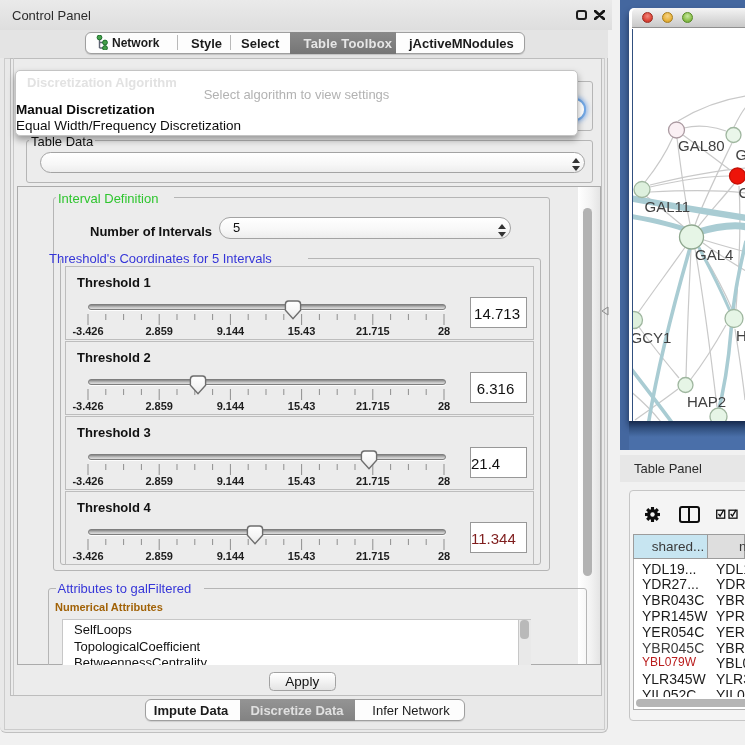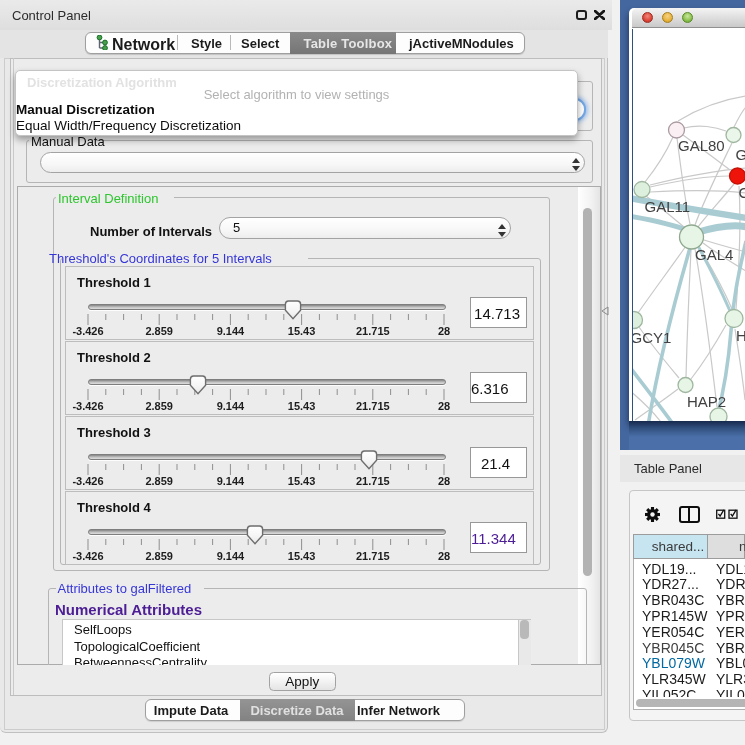--- a/index.html
+++ b/index.html
@@ -30,42 +30,42 @@
 
 
 <div class="abs" style="left:0;top:30px;width:608px;height:28px;background:#e4e4e4"></div>
 <div class="abs" style="left:85px;top:31.5px;width:440px;height:22px;background:#fdfdfd;border:1px solid #9f9f9f;border-radius:6px;box-shadow:0 1px 1px rgba(0,0,0,.15)"></div>
 <svg class="abs" style="left:95px;top:35px;width:14px;height:15px" viewBox="0 0 14 15">
 <path d="M4.5 3 L4.5 13 M4.5 7.5 L9 7.5 M4.5 13 L9 13" stroke="#5d6372" stroke-width="1.4" fill="none"></path>
 <circle cx="4.5" cy="2.5" r="2.4" fill="#44a049" stroke="#1d6e2c"></circle>
 <circle cx="10" cy="7.5" r="2.4" fill="#44a049" stroke="#1d6e2c"></circle>
 <circle cx="10" cy="13" r="2.4" fill="#44a049" stroke="#1d6e2c"></circle>
 </svg>
-<div class="abs" style="left:112px;top:35.5px;font-size:16px;font-weight:bold;color:#1b1b1b">Network</div>
+<div class="abs" style="left:112px;top:35.5px;font-size:12px;font-weight:bold;color:#1b1b1b">Network</div>
 <div class="abs" style="left:177px;top:35px;width:1px;height:15px;background:#b9b9b9"></div>
 <div class="abs" style="left:191px;top:35.5px;font-size:13px;font-weight:bold;color:#1b1b1b">Style</div>
 <div class="abs" style="left:230px;top:35px;width:1px;height:15px;background:#b9b9b9"></div>
 <div class="abs" style="left:241px;top:35.5px;font-size:13px;font-weight:bold;color:#1b1b1b">Select</div>
 <div class="abs" style="left:290px;top:31.5px;width:106px;height:22px;background:linear-gradient(#8a8a8a,#757575)"></div>
 <div class="abs" style="left:303.5px;top:35.5px;font-size:13px;font-weight:bold;color:#e6e6e6;letter-spacing:.2px">Table Toolbox</div>
 <div class="abs" style="left:409px;top:35.5px;font-size:13px;font-weight:bold;color:#1b1b1b">jActiveMNodules</div>
 
 
 <div class="abs" style="left:3.5px;top:57.5px;width:601px;height:672px;border:1px solid #cccccc"></div>
 <div class="abs" style="left:9.5px;top:57.5px;width:592px;height:638px;border:1px solid #bdbdbd;background:#ececec"></div>
 
 <div class="abs" style="left:13px;top:58px;width:1px;height:637px;background:#c9c9c9"></div>
 
 <div class="abs" style="left:26px;top:81px;width:566.5px;height:50px;border:1px solid #b5b5b5;border-radius:3px"></div>
 <div class="abs" style="left:560px;top:98px;width:26px;height:22.5px;border-radius:11px;background:#fff;border:2px solid #72a7e4;box-shadow:0 0 4px 1.5px rgba(100,155,230,.65)"></div>
 
 
 <div class="abs" style="left:26px;top:140px;width:566.5px;height:43px;border:1px solid #b5b5b5;border-radius:3px"></div>
 <div class="abs" style="left:29px;top:133.5px;width:66px;height:14px;background:#ececec"></div>
-<div class="abs" style="left:31px;top:133.5px;font-size:13px;color:#111">Manual Data</div>
+<div class="abs" style="left:31px;top:133.5px;font-size:13px;color:#111">Table Data</div>
 <div class="abs" style="left:40px;top:151.5px;width:544.5px;height:21.5px;border-radius:11px;border:1px solid #a3a3a3;background:linear-gradient(#ffffff,#f7f7f7 60%,#ededed)"></div>
 <svg class="abs" style="left:571px;top:158px;width:10px;height:13px" viewBox="0 0 10 13">
 <path d="M5 0 L9 5 L1 5 Z" fill="#333"></path>
       <path d="M5 13 L9 8 L1 8 Z" fill="#333"></path>
 </svg>
 
 
 <div class="abs" style="left:16.5px;top:186px;width:584px;height:479px;border:1px solid #ababab;background:#ececec"></div>
 
 <div class="abs" style="left:577.5px;top:187px;width:22.5px;height:477px;background:linear-gradient(90deg,#ffffff,#f2f2f2 60%,#e4e4e4)"></div>
@@ -145,21 +145,21 @@
       <line x1="372.8" y1="0" x2="372.8" y2="11" stroke="#8f8f8f" stroke-width="1"></line>
       <line x1="390.6" y1="0" x2="390.6" y2="6" stroke="#8f8f8f" stroke-width="1"></line>
       <line x1="408.4" y1="0" x2="408.4" y2="6" stroke="#8f8f8f" stroke-width="1"></line>
       <line x1="426.2" y1="0" x2="426.2" y2="6" stroke="#8f8f8f" stroke-width="1"></line>
       <line x1="444.0" y1="0" x2="444.0" y2="11" stroke="#8f8f8f" stroke-width="1"></line>
     </svg>
 <div style="position:absolute;left:58.0px;top:400.0px;width:60px;text-align:center;font-size:11px;font-weight:bold;color:#1d1d1d">-3.426</div><div style="position:absolute;left:129.2px;top:400.0px;width:60px;text-align:center;font-size:11px;font-weight:bold;color:#1d1d1d">2.859</div><div style="position:absolute;left:200.4px;top:400.0px;width:60px;text-align:center;font-size:11px;font-weight:bold;color:#1d1d1d">9.144</div><div style="position:absolute;left:271.6px;top:400.0px;width:60px;text-align:center;font-size:11px;font-weight:bold;color:#1d1d1d">15.43</div><div style="position:absolute;left:342.8px;top:400.0px;width:60px;text-align:center;font-size:11px;font-weight:bold;color:#1d1d1d">21.715</div><div style="position:absolute;left:414.0px;top:400.0px;width:60px;text-align:center;font-size:11px;font-weight:bold;color:#1d1d1d">28</div>
 <svg style="position:absolute;left:189.3px;top:375.0px;width:18px;height:20px" viewBox="0 0 18 20">
       <path d="M 4.5 1 L 13.5 1 Q 16.6 1 16.6 4.2 L 16.6 10.2 L 9 18.6 L 1.4 10.2 L 1.4 4.2 Q 1.4 1 4.5 1 Z" fill="url(#thumbgrad)" stroke="#6e6e6e" stroke-width="1.4"></path>
     </svg>
-<div style="position:absolute;left:470px;top:371.5px;width:57px;height:31px;border:1px solid #989898;background:#fff;font-size:15px;color:#111;text-align:left;line-height:31px;padding-right:6px;box-sizing:border-box">6.316</div>
+<div style="position:absolute;left:470px;top:371.5px;width:57px;height:31px;border:1px solid #989898;background:#fff;font-size:15px;color:#111;text-align:center;line-height:31px;padding-right:6px;box-sizing:border-box">6.316</div>
 <div style="position:absolute;left:65px;top:415.5px;width:469px;height:74px;border:1px solid #bdbdbd;background:#ececec"></div>
 <div style="position:absolute;left:77px;top:424.5px;font-size:13px;font-weight:bold;color:#111">Threshold 3</div>
 <div style="position:absolute;left:88px;top:454.0px;width:358px;height:5.5px;border-radius:3px;border:1px solid #7e7e7e;background:linear-gradient(#848484,#c2c2c2 55%,#dedede);box-shadow:0 1px 0 rgba(255,255,255,.9)"></div>
 <svg style="position:absolute;left:0;top:464.0px;width:540px;height:12px" viewBox="0 0 540 12">
       <line x1="88.0" y1="0" x2="88.0" y2="11" stroke="#8f8f8f" stroke-width="1"></line>
       <line x1="105.8" y1="0" x2="105.8" y2="6" stroke="#8f8f8f" stroke-width="1"></line>
       <line x1="123.6" y1="0" x2="123.6" y2="6" stroke="#8f8f8f" stroke-width="1"></line>
       <line x1="141.4" y1="0" x2="141.4" y2="6" stroke="#8f8f8f" stroke-width="1"></line>
       <line x1="159.2" y1="0" x2="159.2" y2="11" stroke="#8f8f8f" stroke-width="1"></line>
       <line x1="177.0" y1="0" x2="177.0" y2="6" stroke="#8f8f8f" stroke-width="1"></line>
@@ -176,21 +176,21 @@
       <line x1="372.8" y1="0" x2="372.8" y2="11" stroke="#8f8f8f" stroke-width="1"></line>
       <line x1="390.6" y1="0" x2="390.6" y2="6" stroke="#8f8f8f" stroke-width="1"></line>
       <line x1="408.4" y1="0" x2="408.4" y2="6" stroke="#8f8f8f" stroke-width="1"></line>
       <line x1="426.2" y1="0" x2="426.2" y2="6" stroke="#8f8f8f" stroke-width="1"></line>
       <line x1="444.0" y1="0" x2="444.0" y2="11" stroke="#8f8f8f" stroke-width="1"></line>
     </svg>
 <div style="position:absolute;left:58.0px;top:475.0px;width:60px;text-align:center;font-size:11px;font-weight:bold;color:#1d1d1d">-3.426</div><div style="position:absolute;left:129.2px;top:475.0px;width:60px;text-align:center;font-size:11px;font-weight:bold;color:#1d1d1d">2.859</div><div style="position:absolute;left:200.4px;top:475.0px;width:60px;text-align:center;font-size:11px;font-weight:bold;color:#1d1d1d">9.144</div><div style="position:absolute;left:271.6px;top:475.0px;width:60px;text-align:center;font-size:11px;font-weight:bold;color:#1d1d1d">15.43</div><div style="position:absolute;left:342.8px;top:475.0px;width:60px;text-align:center;font-size:11px;font-weight:bold;color:#1d1d1d">21.715</div><div style="position:absolute;left:414.0px;top:475.0px;width:60px;text-align:center;font-size:11px;font-weight:bold;color:#1d1d1d">28</div>
 <svg style="position:absolute;left:360.2px;top:450.0px;width:18px;height:20px" viewBox="0 0 18 20">
       <path d="M 4.5 1 L 13.5 1 Q 16.6 1 16.6 4.2 L 16.6 10.2 L 9 18.6 L 1.4 10.2 L 1.4 4.2 Q 1.4 1 4.5 1 Z" fill="url(#thumbgrad)" stroke="#6e6e6e" stroke-width="1.4"></path>
     </svg>
-<div style="position:absolute;left:470px;top:446.5px;width:57px;height:31px;border:1px solid #989898;background:#fff;font-size:15px;color:#111;text-align:center;line-height:31px;padding-right:6px;box-sizing:border-box">21.4</div>
+<div style="position:absolute;left:470px;top:446.5px;width:57px;height:31px;border:1px solid #989898;background:#fff;font-size:15px;color:#111;text-align:left;line-height:31px;padding-right:6px;box-sizing:border-box">21.4</div>
 <div style="position:absolute;left:65px;top:490.5px;width:469px;height:74px;border:1px solid #bdbdbd;background:#ececec"></div>
 <div style="position:absolute;left:77px;top:499.5px;font-size:13px;font-weight:bold;color:#111">Threshold 4</div>
 <div style="position:absolute;left:88px;top:529.0px;width:358px;height:5.5px;border-radius:3px;border:1px solid #7e7e7e;background:linear-gradient(#848484,#c2c2c2 55%,#dedede);box-shadow:0 1px 0 rgba(255,255,255,.9)"></div>
 <svg style="position:absolute;left:0;top:539.0px;width:540px;height:12px" viewBox="0 0 540 12">
       <line x1="88.0" y1="0" x2="88.0" y2="11" stroke="#8f8f8f" stroke-width="1"></line>
       <line x1="105.8" y1="0" x2="105.8" y2="6" stroke="#8f8f8f" stroke-width="1"></line>
       <line x1="123.6" y1="0" x2="123.6" y2="6" stroke="#8f8f8f" stroke-width="1"></line>
       <line x1="141.4" y1="0" x2="141.4" y2="6" stroke="#8f8f8f" stroke-width="1"></line>
       <line x1="159.2" y1="0" x2="159.2" y2="11" stroke="#8f8f8f" stroke-width="1"></line>
       <line x1="177.0" y1="0" x2="177.0" y2="6" stroke="#8f8f8f" stroke-width="1"></line>
@@ -207,45 +207,45 @@
       <line x1="372.8" y1="0" x2="372.8" y2="11" stroke="#8f8f8f" stroke-width="1"></line>
       <line x1="390.6" y1="0" x2="390.6" y2="6" stroke="#8f8f8f" stroke-width="1"></line>
       <line x1="408.4" y1="0" x2="408.4" y2="6" stroke="#8f8f8f" stroke-width="1"></line>
       <line x1="426.2" y1="0" x2="426.2" y2="6" stroke="#8f8f8f" stroke-width="1"></line>
       <line x1="444.0" y1="0" x2="444.0" y2="11" stroke="#8f8f8f" stroke-width="1"></line>
     </svg>
 <div style="position:absolute;left:58.0px;top:550.0px;width:60px;text-align:center;font-size:11px;font-weight:bold;color:#1d1d1d">-3.426</div><div style="position:absolute;left:129.2px;top:550.0px;width:60px;text-align:center;font-size:11px;font-weight:bold;color:#1d1d1d">2.859</div><div style="position:absolute;left:200.4px;top:550.0px;width:60px;text-align:center;font-size:11px;font-weight:bold;color:#1d1d1d">9.144</div><div style="position:absolute;left:271.6px;top:550.0px;width:60px;text-align:center;font-size:11px;font-weight:bold;color:#1d1d1d">15.43</div><div style="position:absolute;left:342.8px;top:550.0px;width:60px;text-align:center;font-size:11px;font-weight:bold;color:#1d1d1d">21.715</div><div style="position:absolute;left:414.0px;top:550.0px;width:60px;text-align:center;font-size:11px;font-weight:bold;color:#1d1d1d">28</div>
 <svg style="position:absolute;left:246.3px;top:525.0px;width:18px;height:20px" viewBox="0 0 18 20">
       <path d="M 4.5 1 L 13.5 1 Q 16.6 1 16.6 4.2 L 16.6 10.2 L 9 18.6 L 1.4 10.2 L 1.4 4.2 Q 1.4 1 4.5 1 Z" fill="url(#thumbgrad)" stroke="#6e6e6e" stroke-width="1.4"></path>
     </svg>
-<div style="position:absolute;left:470px;top:521.5px;width:57px;height:31px;border:1px solid #989898;background:#fff;font-size:15px;color:#4c1d95;text-align:right;line-height:31px;padding-right:21px;box-sizing:border-box">11.344</div>
+<div style="position:absolute;left:470px;top:521.5px;width:57px;height:31px;border:1px solid #989898;background:#fff;font-size:15px;color:#7f1d1d;text-align:right;line-height:31px;padding-right:21px;box-sizing:border-box">11.344</div>
 
 
 <div class="abs" style="left:16.5px;top:580px;width:584px;height:85px;overflow:hidden">
   <div class="abs" style="left:31.5px;top:8px;width:538.5px;height:120px;border:1px solid #b5b5b5;border-radius:3px"></div>
   <div class="abs" style="left:39px;top:1px;width:148px;height:14px;background:#ececec"></div>
   <div class="abs" style="left:41px;top:1px;font-size:13px;color:#3636d8">Attributes to galFiltered</div>
-  <div class="abs" style="left:38.5px;top:20.5px;font-size:15px;font-weight:bold;color:#4c1d95">Numerical Attributes</div>
+  <div class="abs" style="left:38.5px;top:20.5px;font-size:11px;font-weight:bold;color:#a16207">Numerical Attributes</div>
   <div class="abs" style="left:45.5px;top:38.5px;width:457px;height:47px;background:#fff;border:1px solid #c7c7c7"></div>
   <div class="abs" style="left:57.5px;top:42px;font-size:13px;color:#111">SelfLoops</div>
   <div class="abs" style="left:57.5px;top:58.5px;font-size:13px;color:#111">TopologicalCoefficient</div>
   <div class="abs" style="left:57.5px;top:75px;font-size:13px;color:#111">BetweennessCentrality</div>
   <div class="abs" style="left:502.5px;top:39px;width:11.5px;height:46px;background:#e9e9e9;border-top:1px solid #c7c7c7"></div>
   <div class="abs" style="left:503.5px;top:39.5px;width:9px;height:19px;background:#b9b9b9;border-radius:4px"></div>
 </div>
 
 
 <div class="abs" style="left:269px;top:671.5px;width:66.5px;height:19.5px;border:1px solid #a2a2a2;border-radius:4.5px;background:linear-gradient(#ffffff,#f1f1f1 55%,#e4e4e4);text-align:center;font-size:13.5px;color:#111;line-height:18px">Apply</div>
 
 
 <div class="abs" style="left:144.5px;top:699px;width:320.5px;height:22px;background:#fdfdfd;border:1px solid #9f9f9f;border-radius:6px;box-shadow:0 1px 1px rgba(0,0,0,.12)"></div>
 <div class="abs" style="left:239.5px;top:699px;width:115px;height:22px;background:linear-gradient(#949494,#828282)"></div>
 <div class="abs" style="left:144px;top:702.5px;width:94px;text-align:center;font-size:13px;font-weight:bold;color:#1b1b1b">Impute Data</div>
 <div class="abs" style="left:237px;top:702.5px;width:120px;text-align:center;font-size:13px;font-weight:bold;color:#e0e0e0">Discretize Data</div>
-<div class="abs" style="left:357px;top:702.5px;width:108px;text-align:left;font-size:13px;font-weight:bold;color:#1b1b1b">Infer Network</div>
+<div class="abs" style="left:357px;top:702.5px;width:108px;text-align:center;font-size:13px;font-weight:normal;color:#1b1b1b">Infer Network</div>
 
 
 <div class="abs" style="left:15px;top:70px;width:563px;height:65.5px;background:#ffffff;border:1px solid #c4c4c4;border-radius:5px;box-shadow:0 4px 7px rgba(0,0,0,.35)"></div>
 <div class="abs" style="left:15px;top:87px;width:563px;text-align:center;font-size:13px;color:#b2b2b2">Select algorithm to view settings</div>
 <div class="abs" style="left:27px;top:75px;font-size:13px;font-weight:bold;color:#e2e2e2">Discretization Algorithm</div>
 <div class="abs" style="left:16px;top:101.5px;font-size:13.5px;font-weight:bold;color:#0c0c0c">Manual Discretization</div>
 <div class="abs" style="left:16px;top:118px;font-size:13.5px;color:#0c0c0c">Equal Width/Frequency Discretization</div>
 
 
 <div class="abs" style="left:620px;top:0;width:125px;height:450px;background:#44679f"></div>
@@ -360,21 +360,21 @@
       <div style="position:absolute;left:10px;top:17.8px;font-size:14px;color:#1c1c1c;white-space:nowrap">YDR27...</div>
       <div style="position:absolute;left:84px;top:17.8px;font-size:14px;color:#1c1c1c;white-space:nowrap">YDR27</div>
       <div style="position:absolute;left:10px;top:33.6px;font-size:14px;color:#1c1c1c;white-space:nowrap">YBR043C</div>
       <div style="position:absolute;left:84px;top:33.6px;font-size:14px;color:#1c1c1c;white-space:nowrap">YBR04</div>
       <div style="position:absolute;left:10px;top:49.4px;font-size:14px;color:#1c1c1c;white-space:nowrap">YPR145W</div>
       <div style="position:absolute;left:84px;top:49.4px;font-size:14px;color:#1c1c1c;white-space:nowrap">YPR14</div>
       <div style="position:absolute;left:10px;top:65.2px;font-size:14px;color:#1c1c1c;white-space:nowrap">YER054C</div>
       <div style="position:absolute;left:84px;top:65.2px;font-size:14px;color:#1c1c1c;white-space:nowrap">YER05</div>
       <div style="position:absolute;left:10px;top:81.0px;font-size:14px;color:#404040;white-space:nowrap">YBR045C</div>
       <div style="position:absolute;left:84px;top:81.0px;font-size:14px;color:#1c1c1c;white-space:nowrap">YBR04</div>
-      <div style="position:absolute;left:10px;top:96.8px;font-size:14px;color:#0369a1;white-space:nowrap">YBL079W</div>
+      <div style="position:absolute;left:10px;top:96.8px;font-size:12px;color:#b91c1c;white-space:nowrap">YBL079W</div>
       <div style="position:absolute;left:84px;top:96.8px;font-size:14px;color:#1c1c1c;white-space:nowrap">YBL07</div>
       <div style="position:absolute;left:10px;top:112.6px;font-size:14px;color:#1c1c1c;white-space:nowrap">YLR345W</div>
       <div style="position:absolute;left:84px;top:112.6px;font-size:14px;color:#1c1c1c;white-space:nowrap">YLR34</div>
       <div style="position:absolute;left:10px;top:128.4px;font-size:14px;color:#1c1c1c;white-space:nowrap">YIL052C</div>
       <div style="position:absolute;left:84px;top:128.4px;font-size:14px;color:#1c1c1c;white-space:nowrap">YIL05</div>
     </div>
 <div class="abs" style="left:636px;top:698.5px;width:112px;height:8px;background:#b5b5b5;border-radius:4px"></div>
 <div class="abs" style="left:632.5px;top:708.5px;width:112.5px;height:1px;background:#b0b0b0"></div>
 
 

